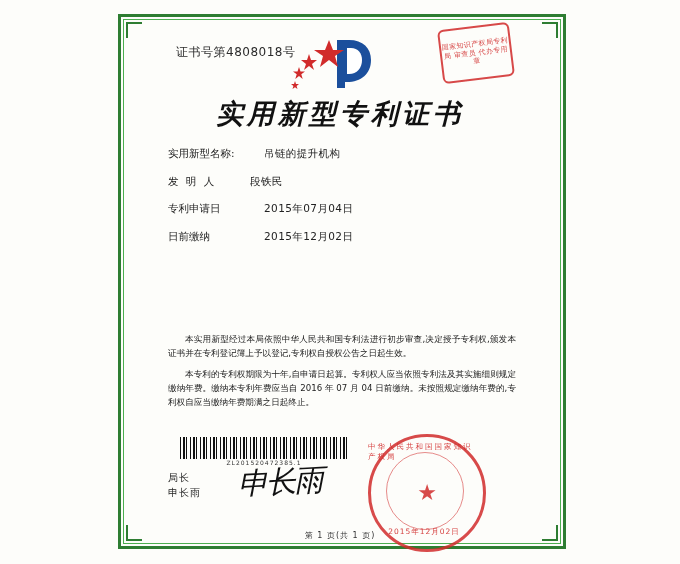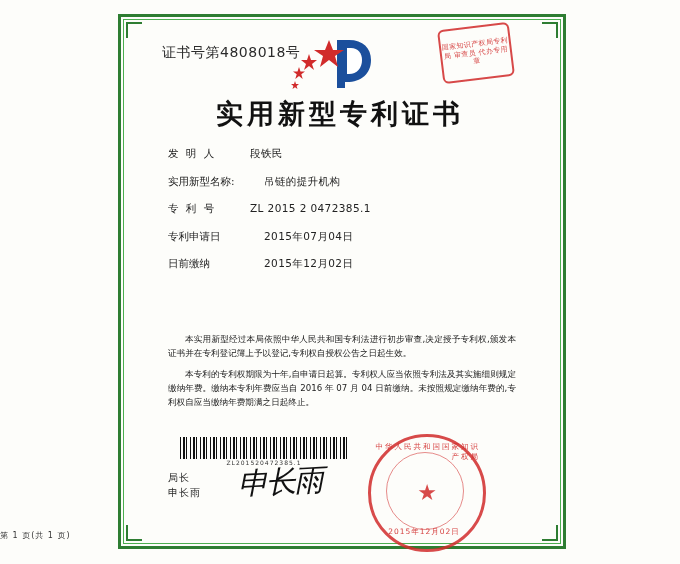--- a/index.html
+++ b/index.html
@@ -36,22 +36,22 @@
     box-sizing:border-box;
   }
   .corner.tl{left:126px;top:22px;border-right:none;border-bottom:none;}
   .corner.tr{left:542px;top:22px;border-left:none;border-bottom:none;}
   .corner.bl{left:126px;top:525px;border-right:none;border-top:none;}
   .corner.br{left:542px;top:525px;border-left:none;border-top:none;}
 
   
   .cert-no{
     position:absolute;
-    left:162px;top:44px;
-    font-size:14px;color:#2b2b2b;
+    left:176px;top:44px;
+    font-size:12px;color:#2b2b2b;
     letter-spacing:.5px;
     font-family:"DejaVu Sans","Liberation Sans",sans-serif;
   }
 
   
   .emblem{
     position:absolute;
     left:285px;top:34px;
     width:106px;height:56px;
   }
@@ -77,20 +77,21 @@
   
   .main-title{
     position:absolute;
     left:0;top:96px;width:680px;
     text-align:center;
     font-size:27px;
     font-weight:bold;
     letter-spacing:4px;
     color:#111;
     font-family:"DejaVu Sans","Liberation Sans",sans-serif;
+    font-style:italic;
   }
 
   
   .fields{
     position:absolute;
     left:168px;top:146px;
     width:340px;
     font-size:10.5px;
     color:#222;
   }
@@ -183,41 +184,41 @@
   }
   .seal-text{
     position:absolute;
     left:368px;top:434px;
     width:112px;height:112px;
     font-size:7.5px;
     color:#d12b2b;
     opacity:.9;
   }
   .seal-text .t-top{
-    position:absolute;top:8px;left:0;width:112px;text-align:right;
+    position:absolute;top:8px;left:0;width:112px;text-align:left;
     letter-spacing:2px;
   }
   .seal-text .t-bottom{
     position:absolute;bottom:9px;left:0;width:112px;text-align:center;
     letter-spacing:1px;
   }
   .seal-round-inner{
     position:absolute;
     left:386px;top:452px;
     width:76px;height:76px;
     border:1px solid #d12b2b;
     border-radius:50%;
     opacity:.55;
   }
 
   
   .page-footer{
     position:absolute;
     left:0;top:530px;width:680px;
-    text-align:left;
+    text-align:center;
     font-size:8px;
     color:#333;
     letter-spacing:1px;
   }
 </style>
 </head>
 <body>
 
 <div class="page">
 
@@ -243,33 +244,29 @@
     <span>国家知识产权局专利局
 审查员
 代办专用章</span>
   </div>
 
   <div class="main-title">实用新型专利证书</div>
 
   <div class="fields">
 
     <div class="field-row">
+      <div class="field-label wide">实用新型名称:</div>
+      <div class="field-value">吊链的提升机构</div>
+    </div>
+
+    <div class="field-row">
       <div class="field-label">发 明 人</div>
       <div class="field-value">段铁民</div>
     </div>
 
-    <div class="field-row">
-      <div class="field-label wide">实用新型名称:</div>
-      <div class="field-value">吊链的提升机构</div>
-    </div>
-
-    <div class="field-row">
-      <div class="field-label">专 利 号</div>
-      <div class="field-value">ZL 2015 2 0472385.1</div>
-    </div>
 
     <div class="field-row">
       <div class="field-label wide">专利申请日</div>
       <div class="field-value">2015年07月04日</div>
     </div>
 
 
     <div class="field-row">
       <div class="field-label wide">日前缴纳</div>
       <div class="field-value">2015年12月02日</div>

